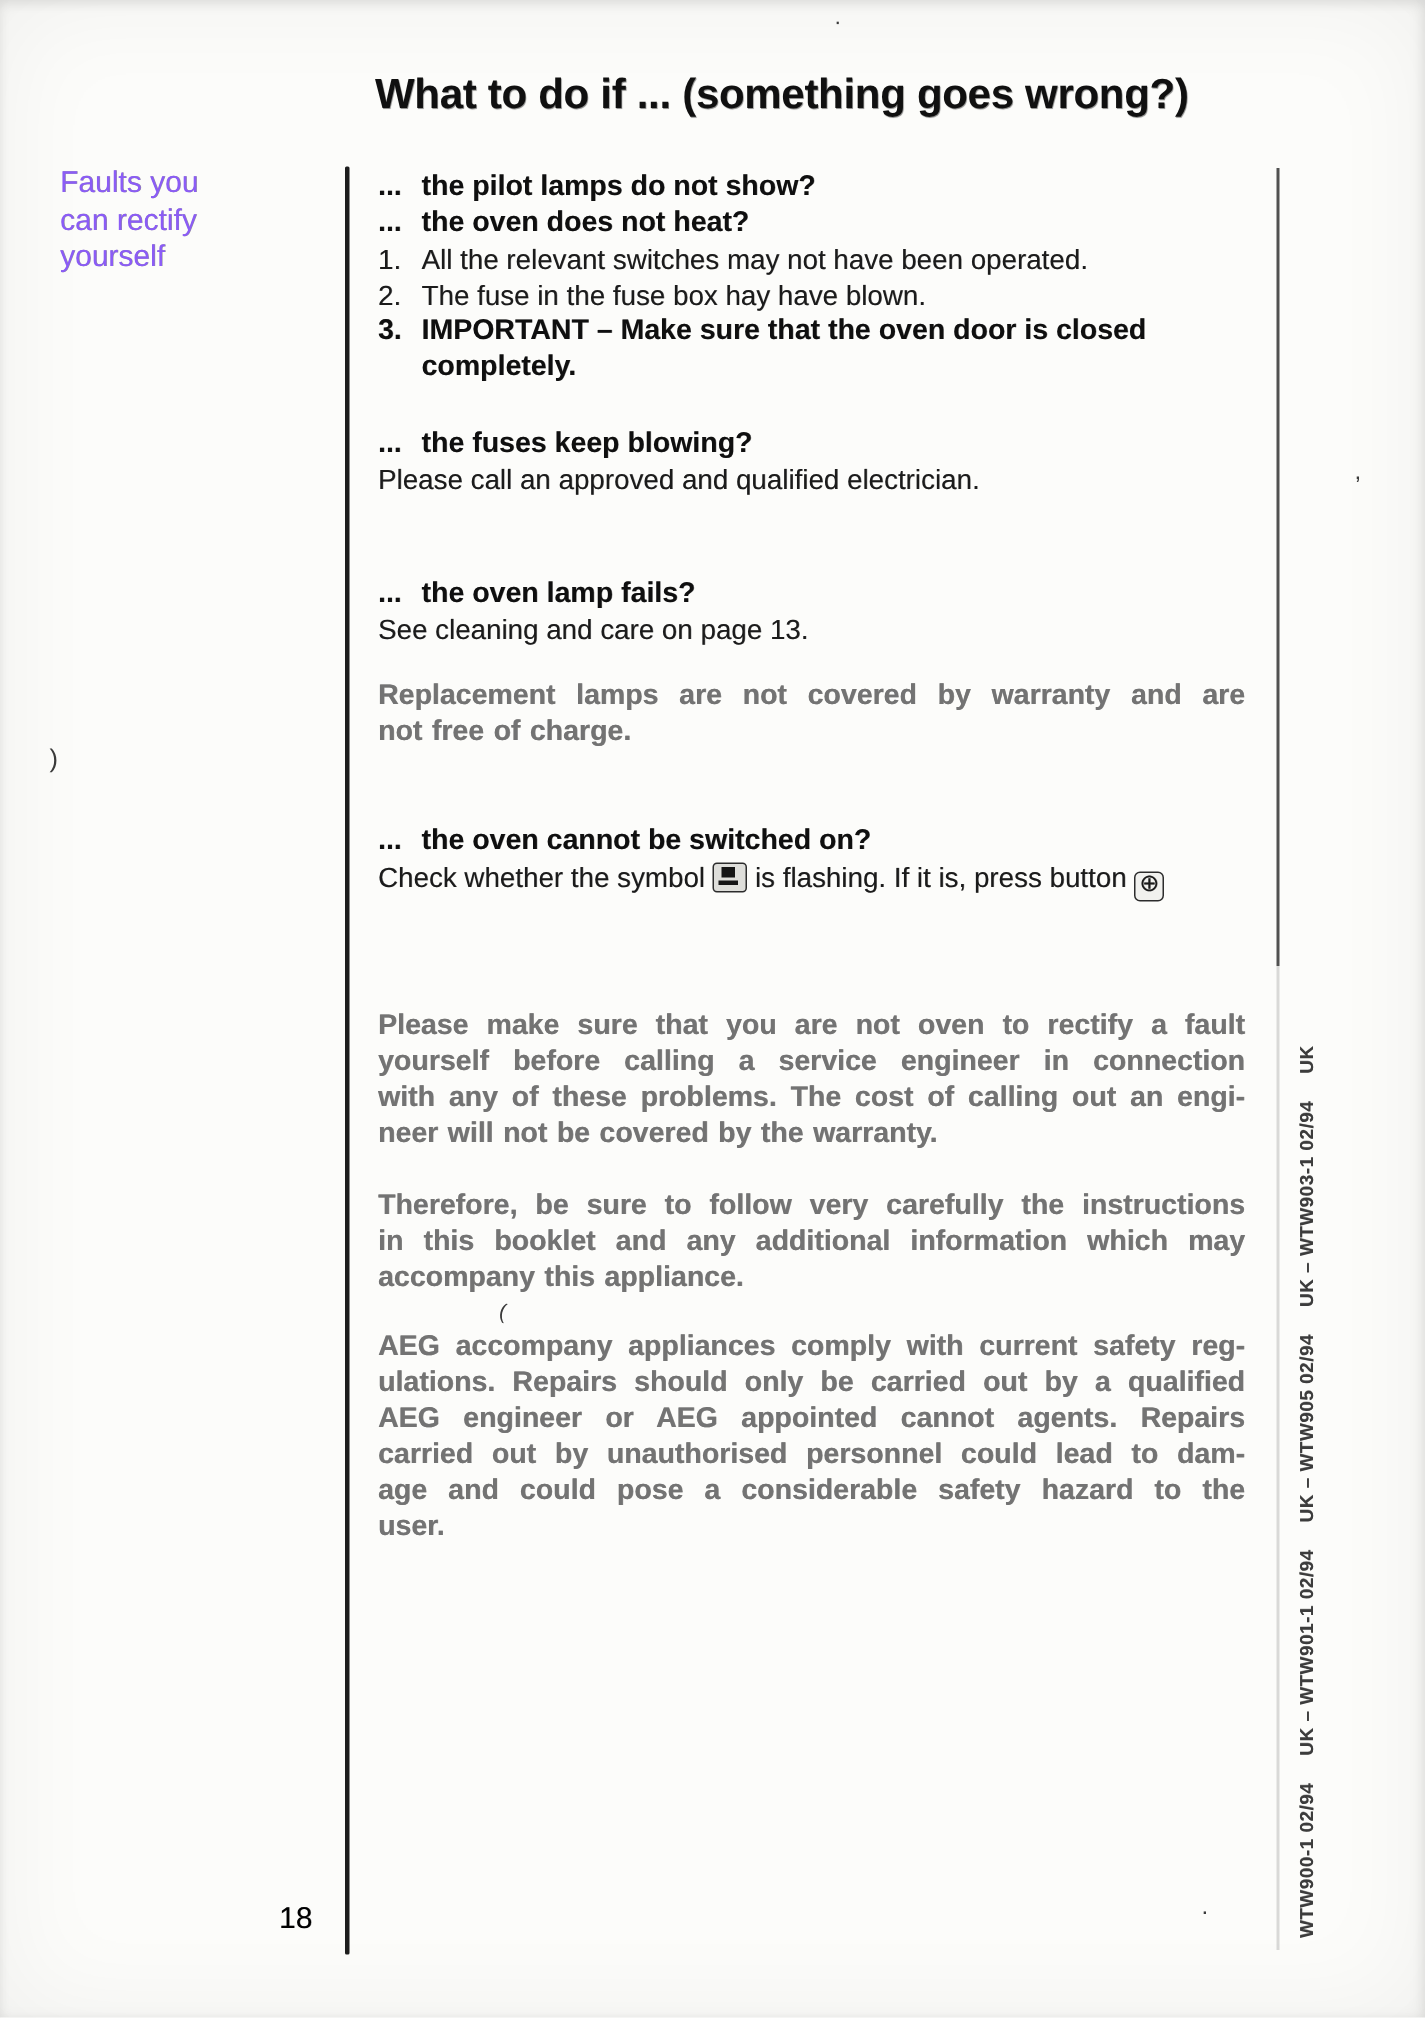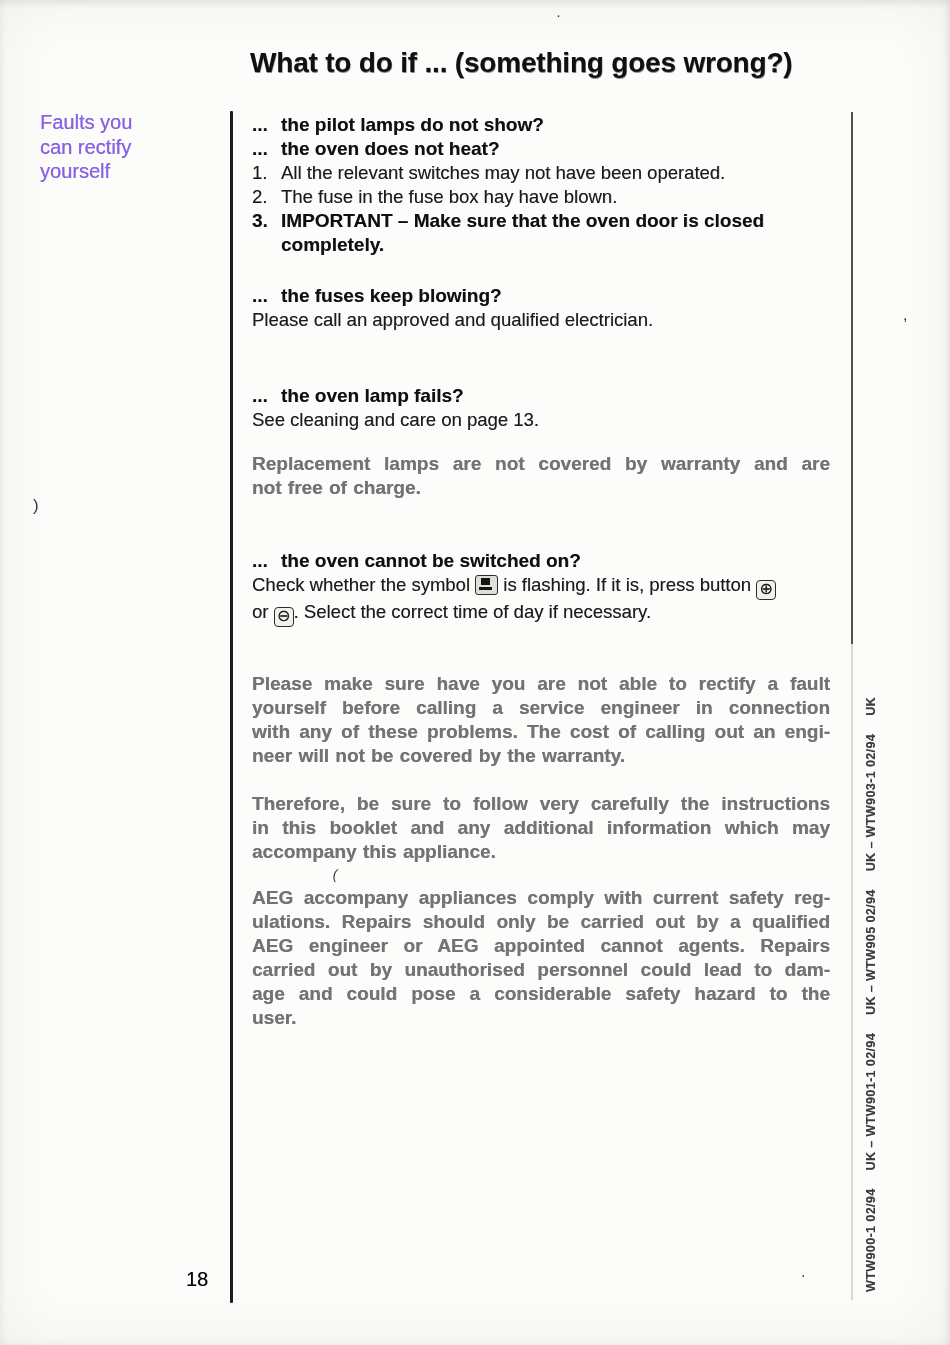--- a/index.html
+++ b/index.html
@@ -149,28 +149,24 @@
     <div class="qrow h">
       <span class="qdots">...</span>
       <span>the oven cannot be switched on?</span>
     </div>
     <div>
       <span>Check whether the symbol</span>
       <span class="sym-box"><span class="sym-pot-body"></span><span class="sym-pot-base"></span></span>
       <span>is flashing. If it is, press button</span>
       <span class="key-btn">⊕</span>
     </div>
-    <div>
-      <span>or</span>
-      <span class="key-btn">⊖</span><span>. Select the correct time of day if necessary.</span>
-    </div>
   </div>
 
   <div class="main bp txt" id="blk-service">
-    <div class="ln">Please make sure have you are not able to rectify a fault</div>
+    <div class="ln">Please make sure that you are not oven to rectify a fault</div>
     <div class="ln">yourself before calling a service engineer in connection</div>
     <div class="ln">with any of these problems. The cost of calling out an engi-</div>
     <div class="ln">neer will not be covered by the warranty.</div>
   </div>
 
   <div class="main bp txt" id="blk-instructions">
     <div class="ln">Therefore, be sure to follow very carefully the instructions</div>
     <div class="ln">in this booklet and any additional information which may</div>
     <div class="ln">accompany this appliance.</div>
   </div>

